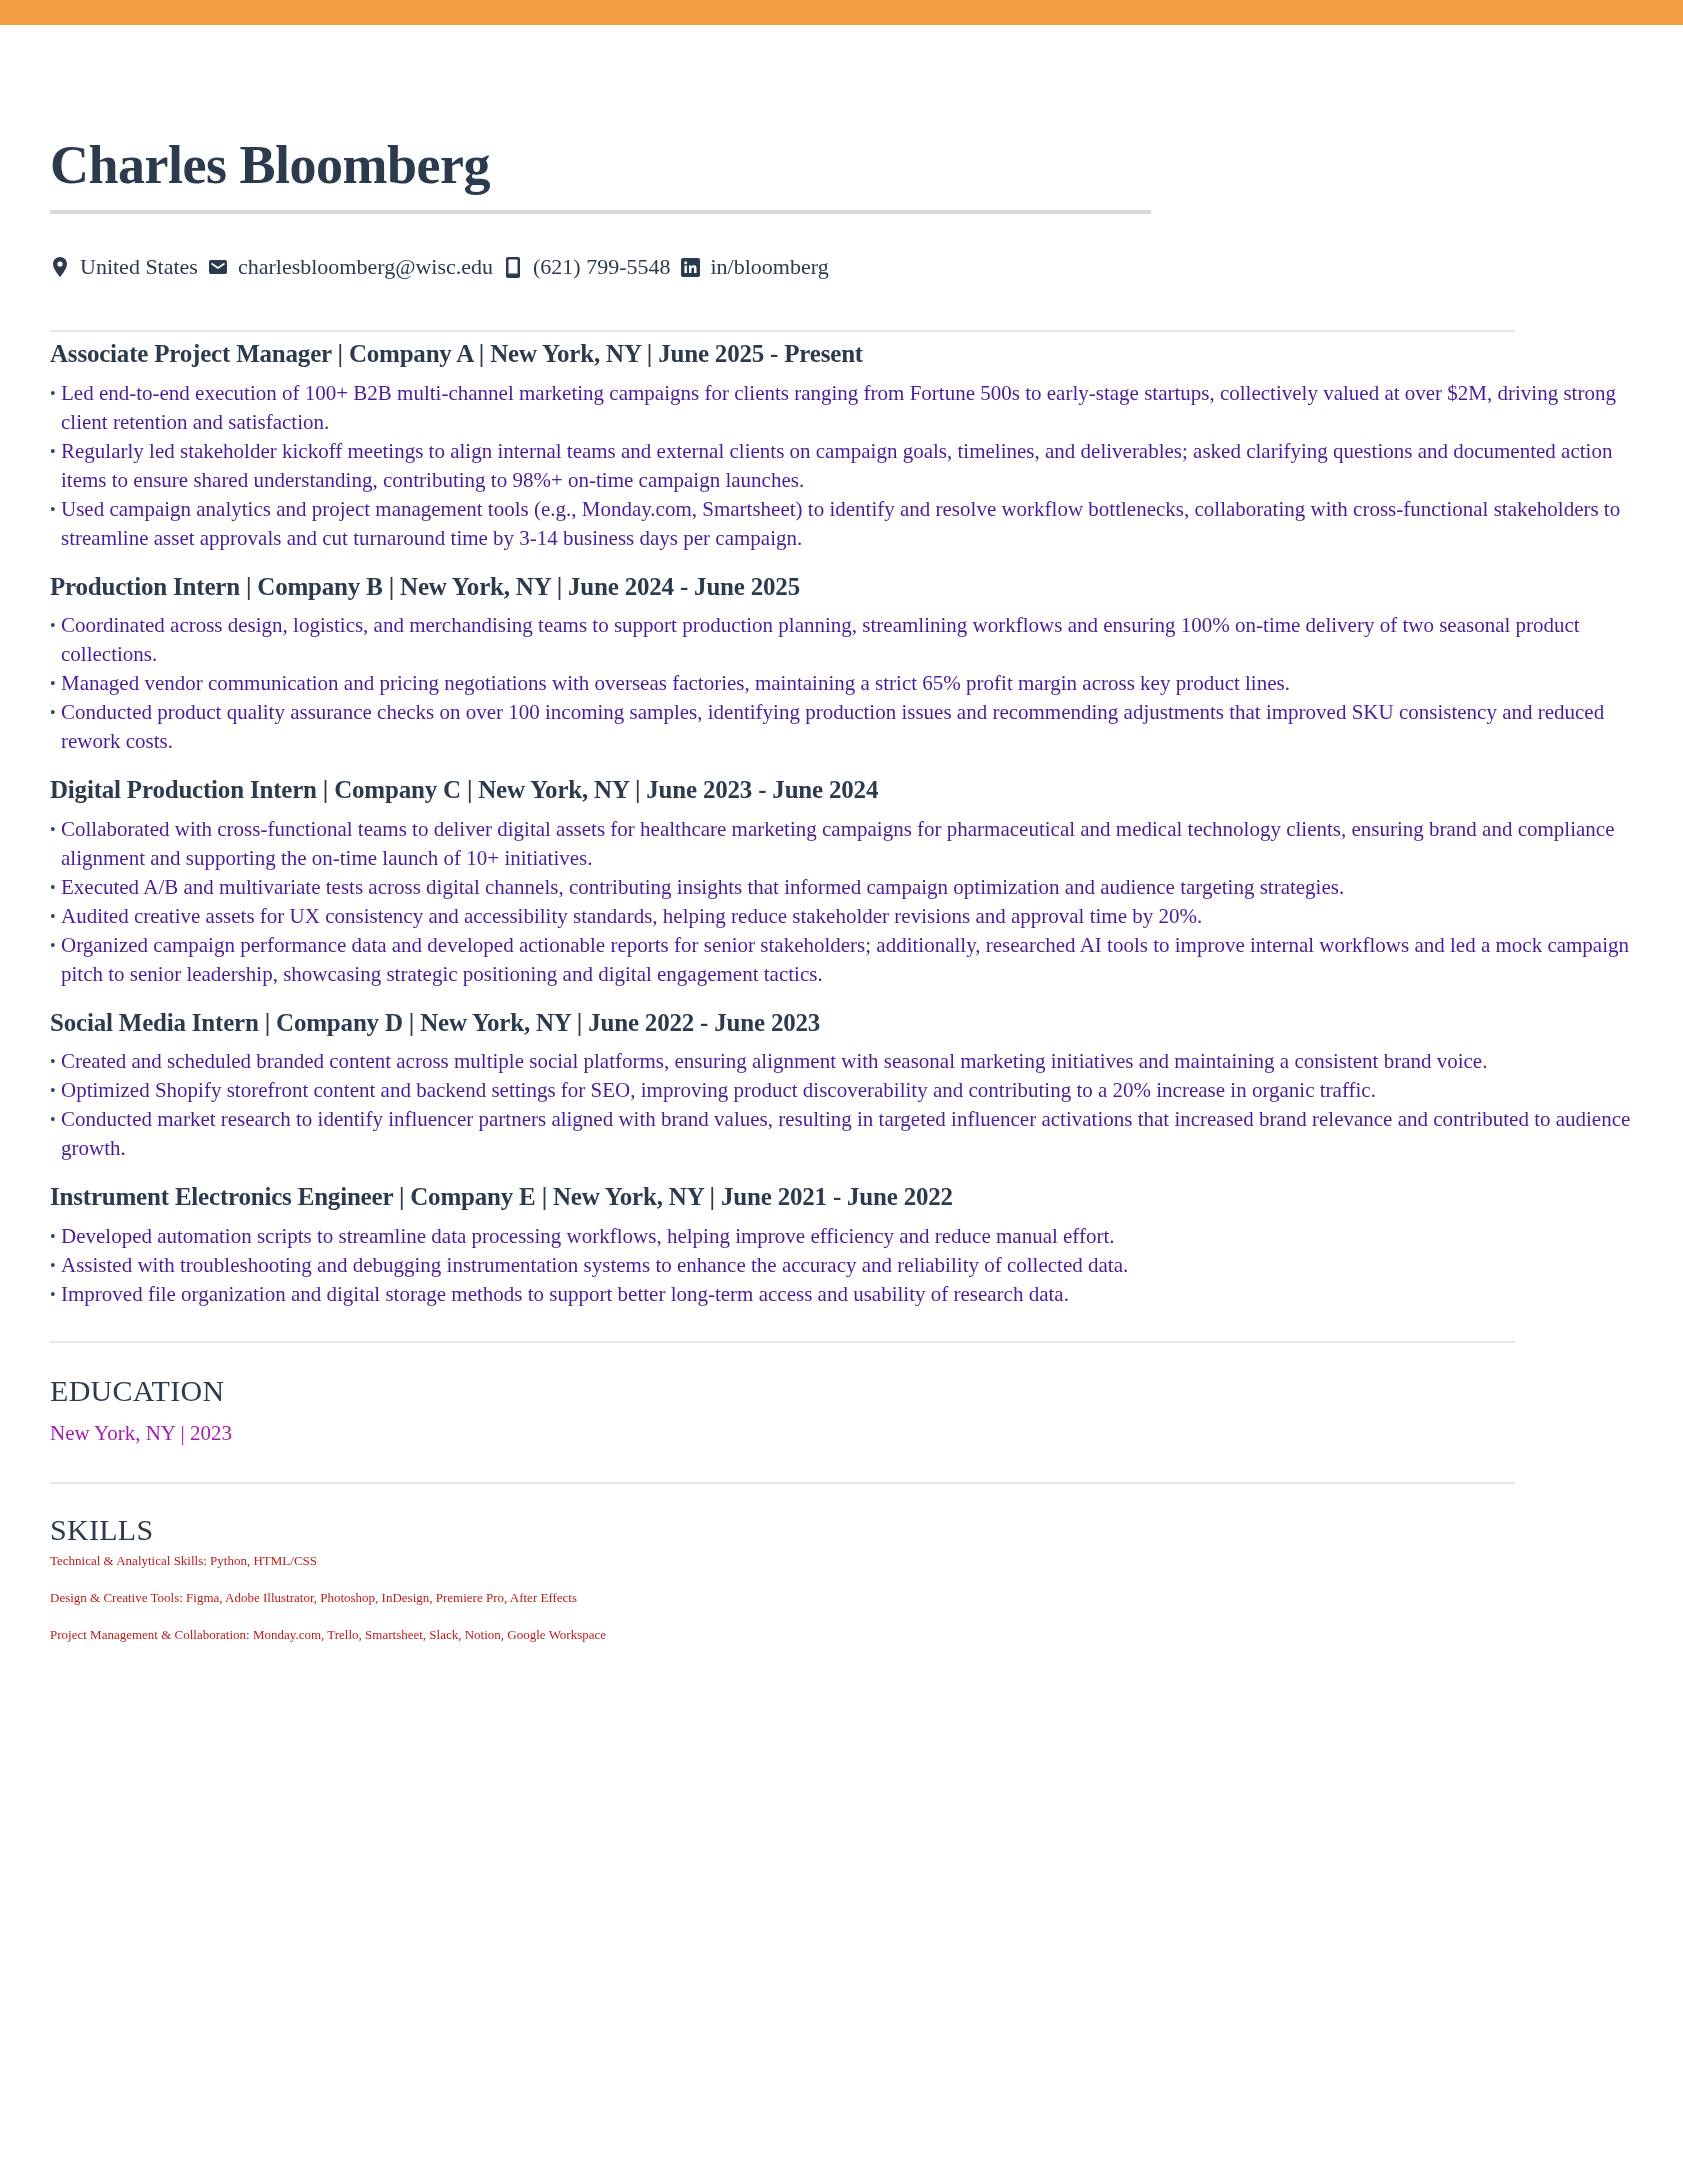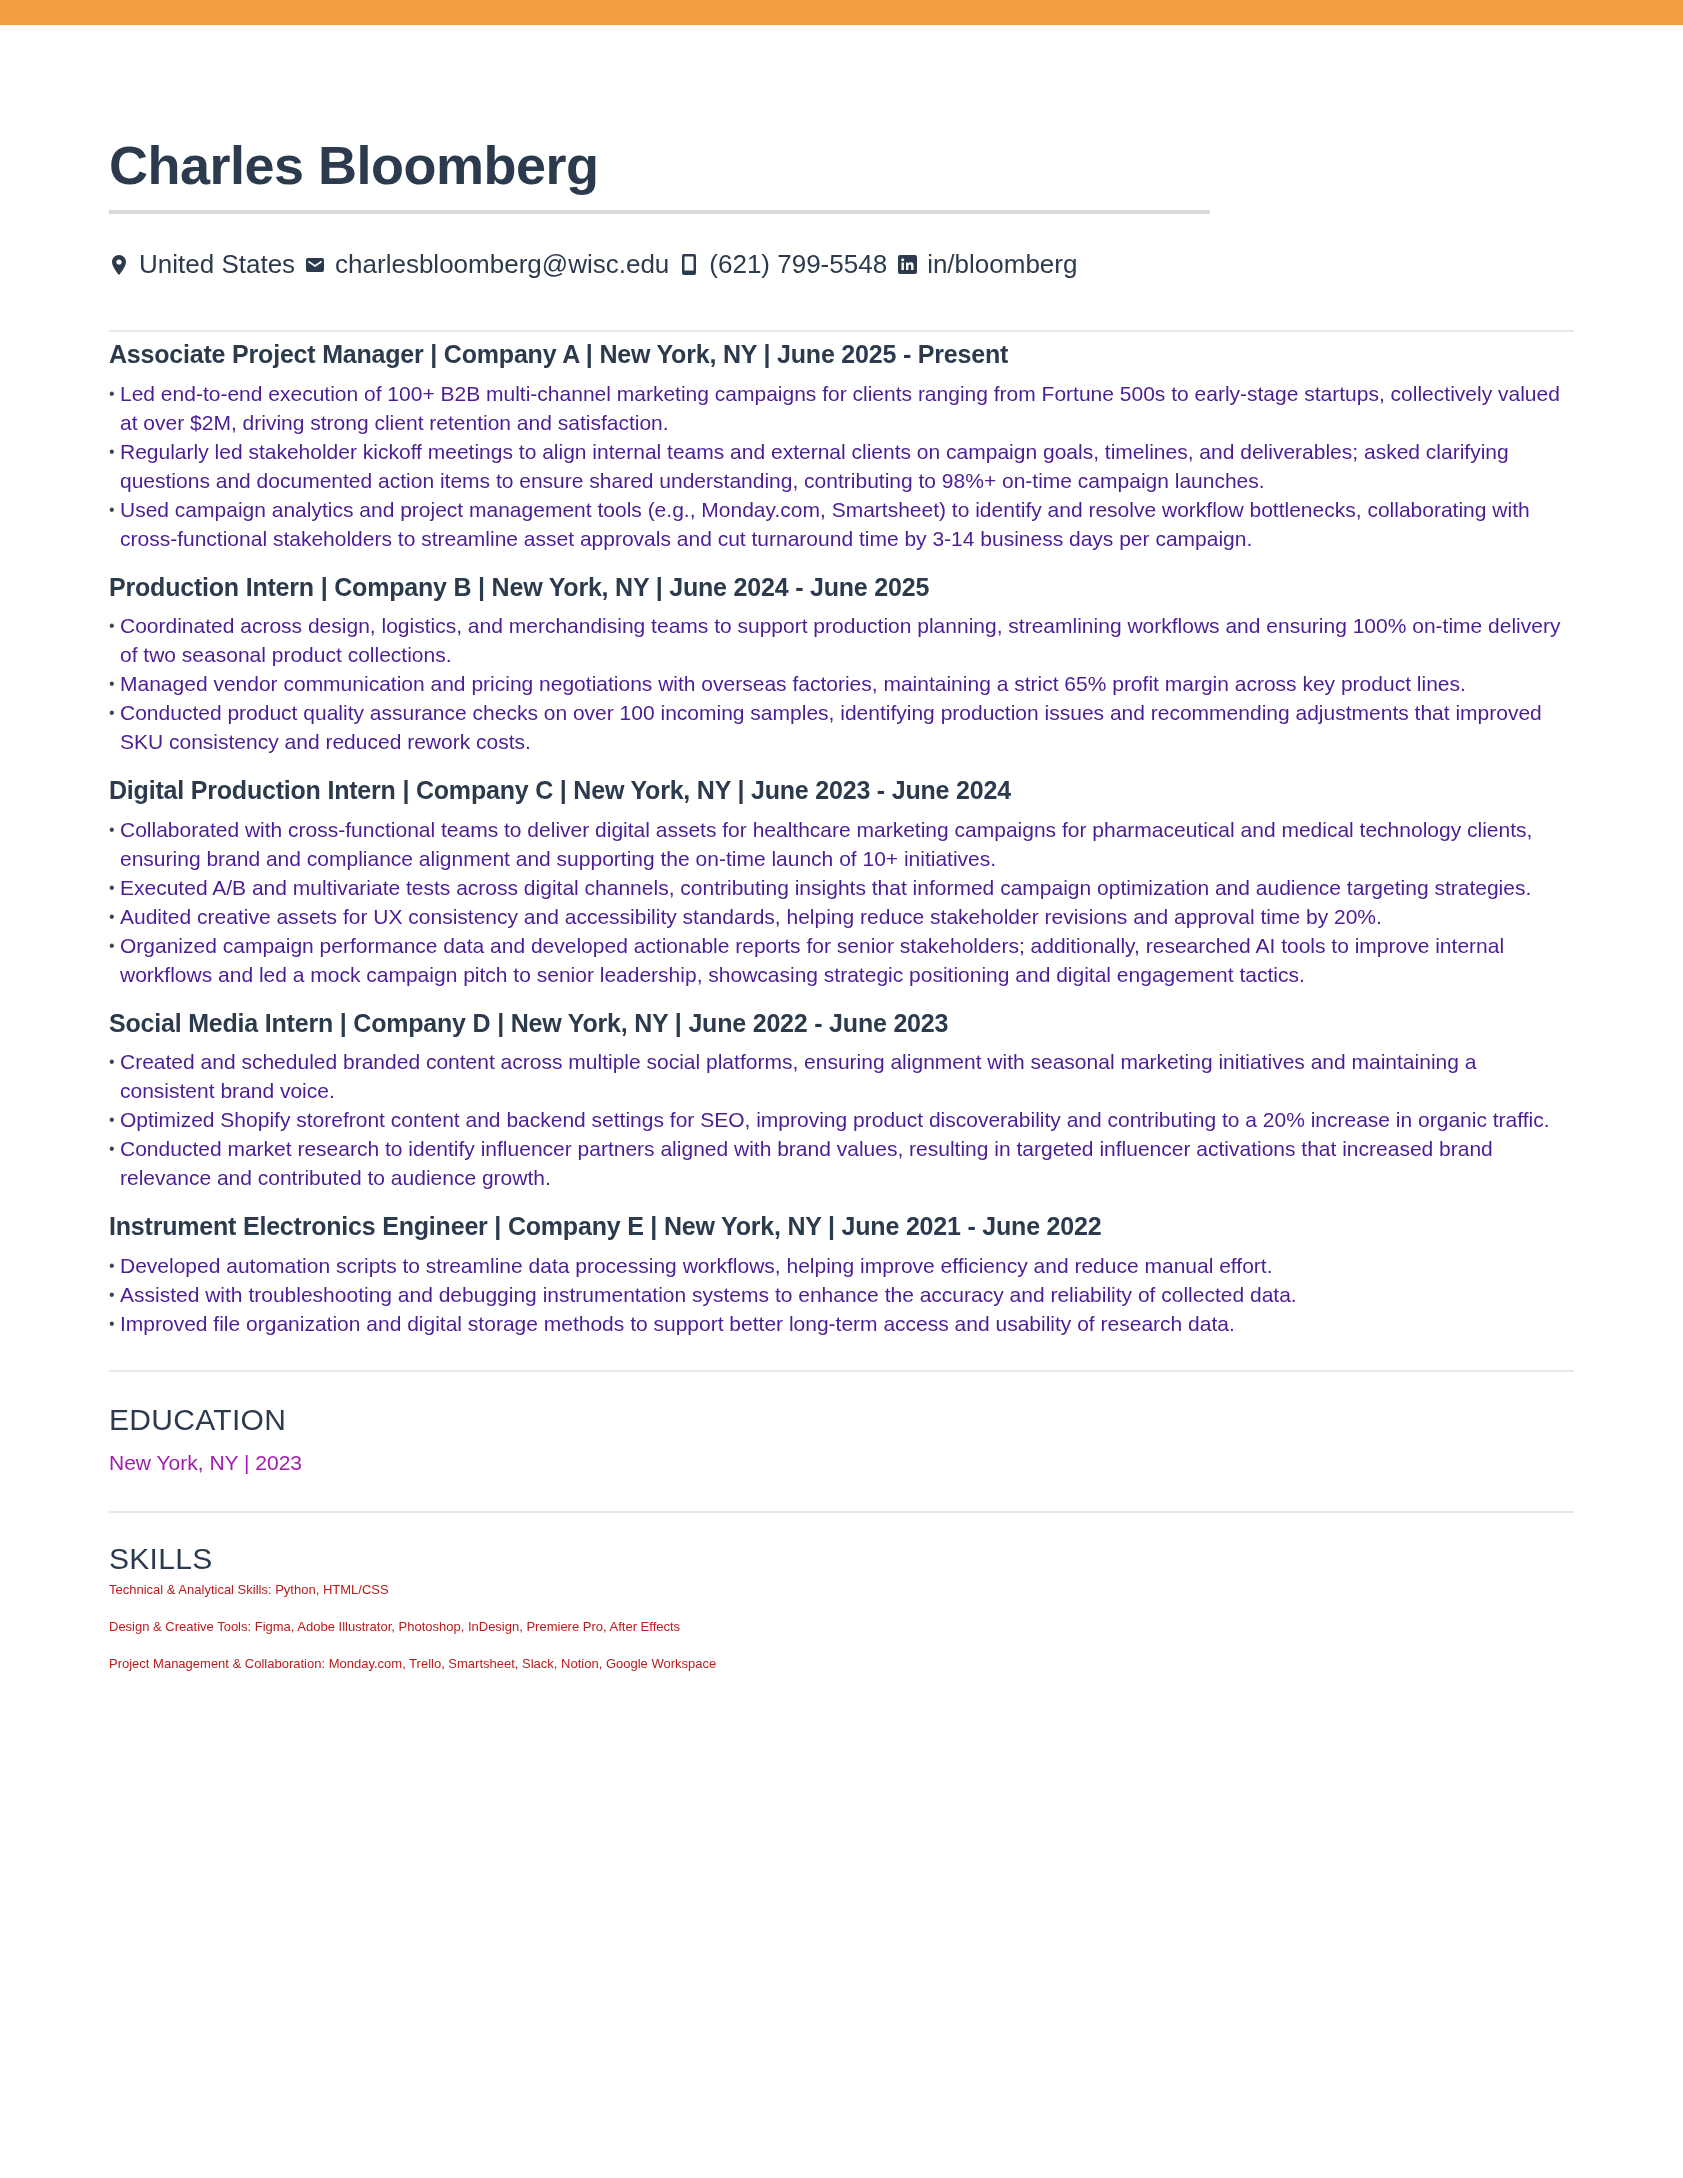--- a/index.html
+++ b/index.html
@@ -11,41 +11,42 @@
       font-family: "Liberation Sans", sans-serif;
       overflow: hidden;
     }
     .top-bar {
       height: 25px;
       width: 100%;
       background: #f19d42;
     }
     .page {
       position: relative;
-      padding: 0 109px;
+      padding: 0 50px;
+      font-family: Liberation Serif, serif;
     }
     .name {
       margin-top: 109px;
       font-size: 54px;
       font-weight: bold;
       color: #2c3a4d;
       letter-spacing: -0.5px;
       line-height: 1.15;
     }
     .name-underline {
       margin-top: 14px;
       width: 1101px;
       height: 4px;
       background: #d9d9d9;
     }
     .contact {
       margin-top: 36px;
       display: flex;
       align-items: flex-end;
-      font-size: 26px;
+      font-size: 22px;
       color: #2c3a4d;
       height: 30px;
     }
     .contact-item {
       display: flex;
       align-items: center;
       margin-right: 10px;
     }
     .contact-item .icon {
       display: inline-flex;

